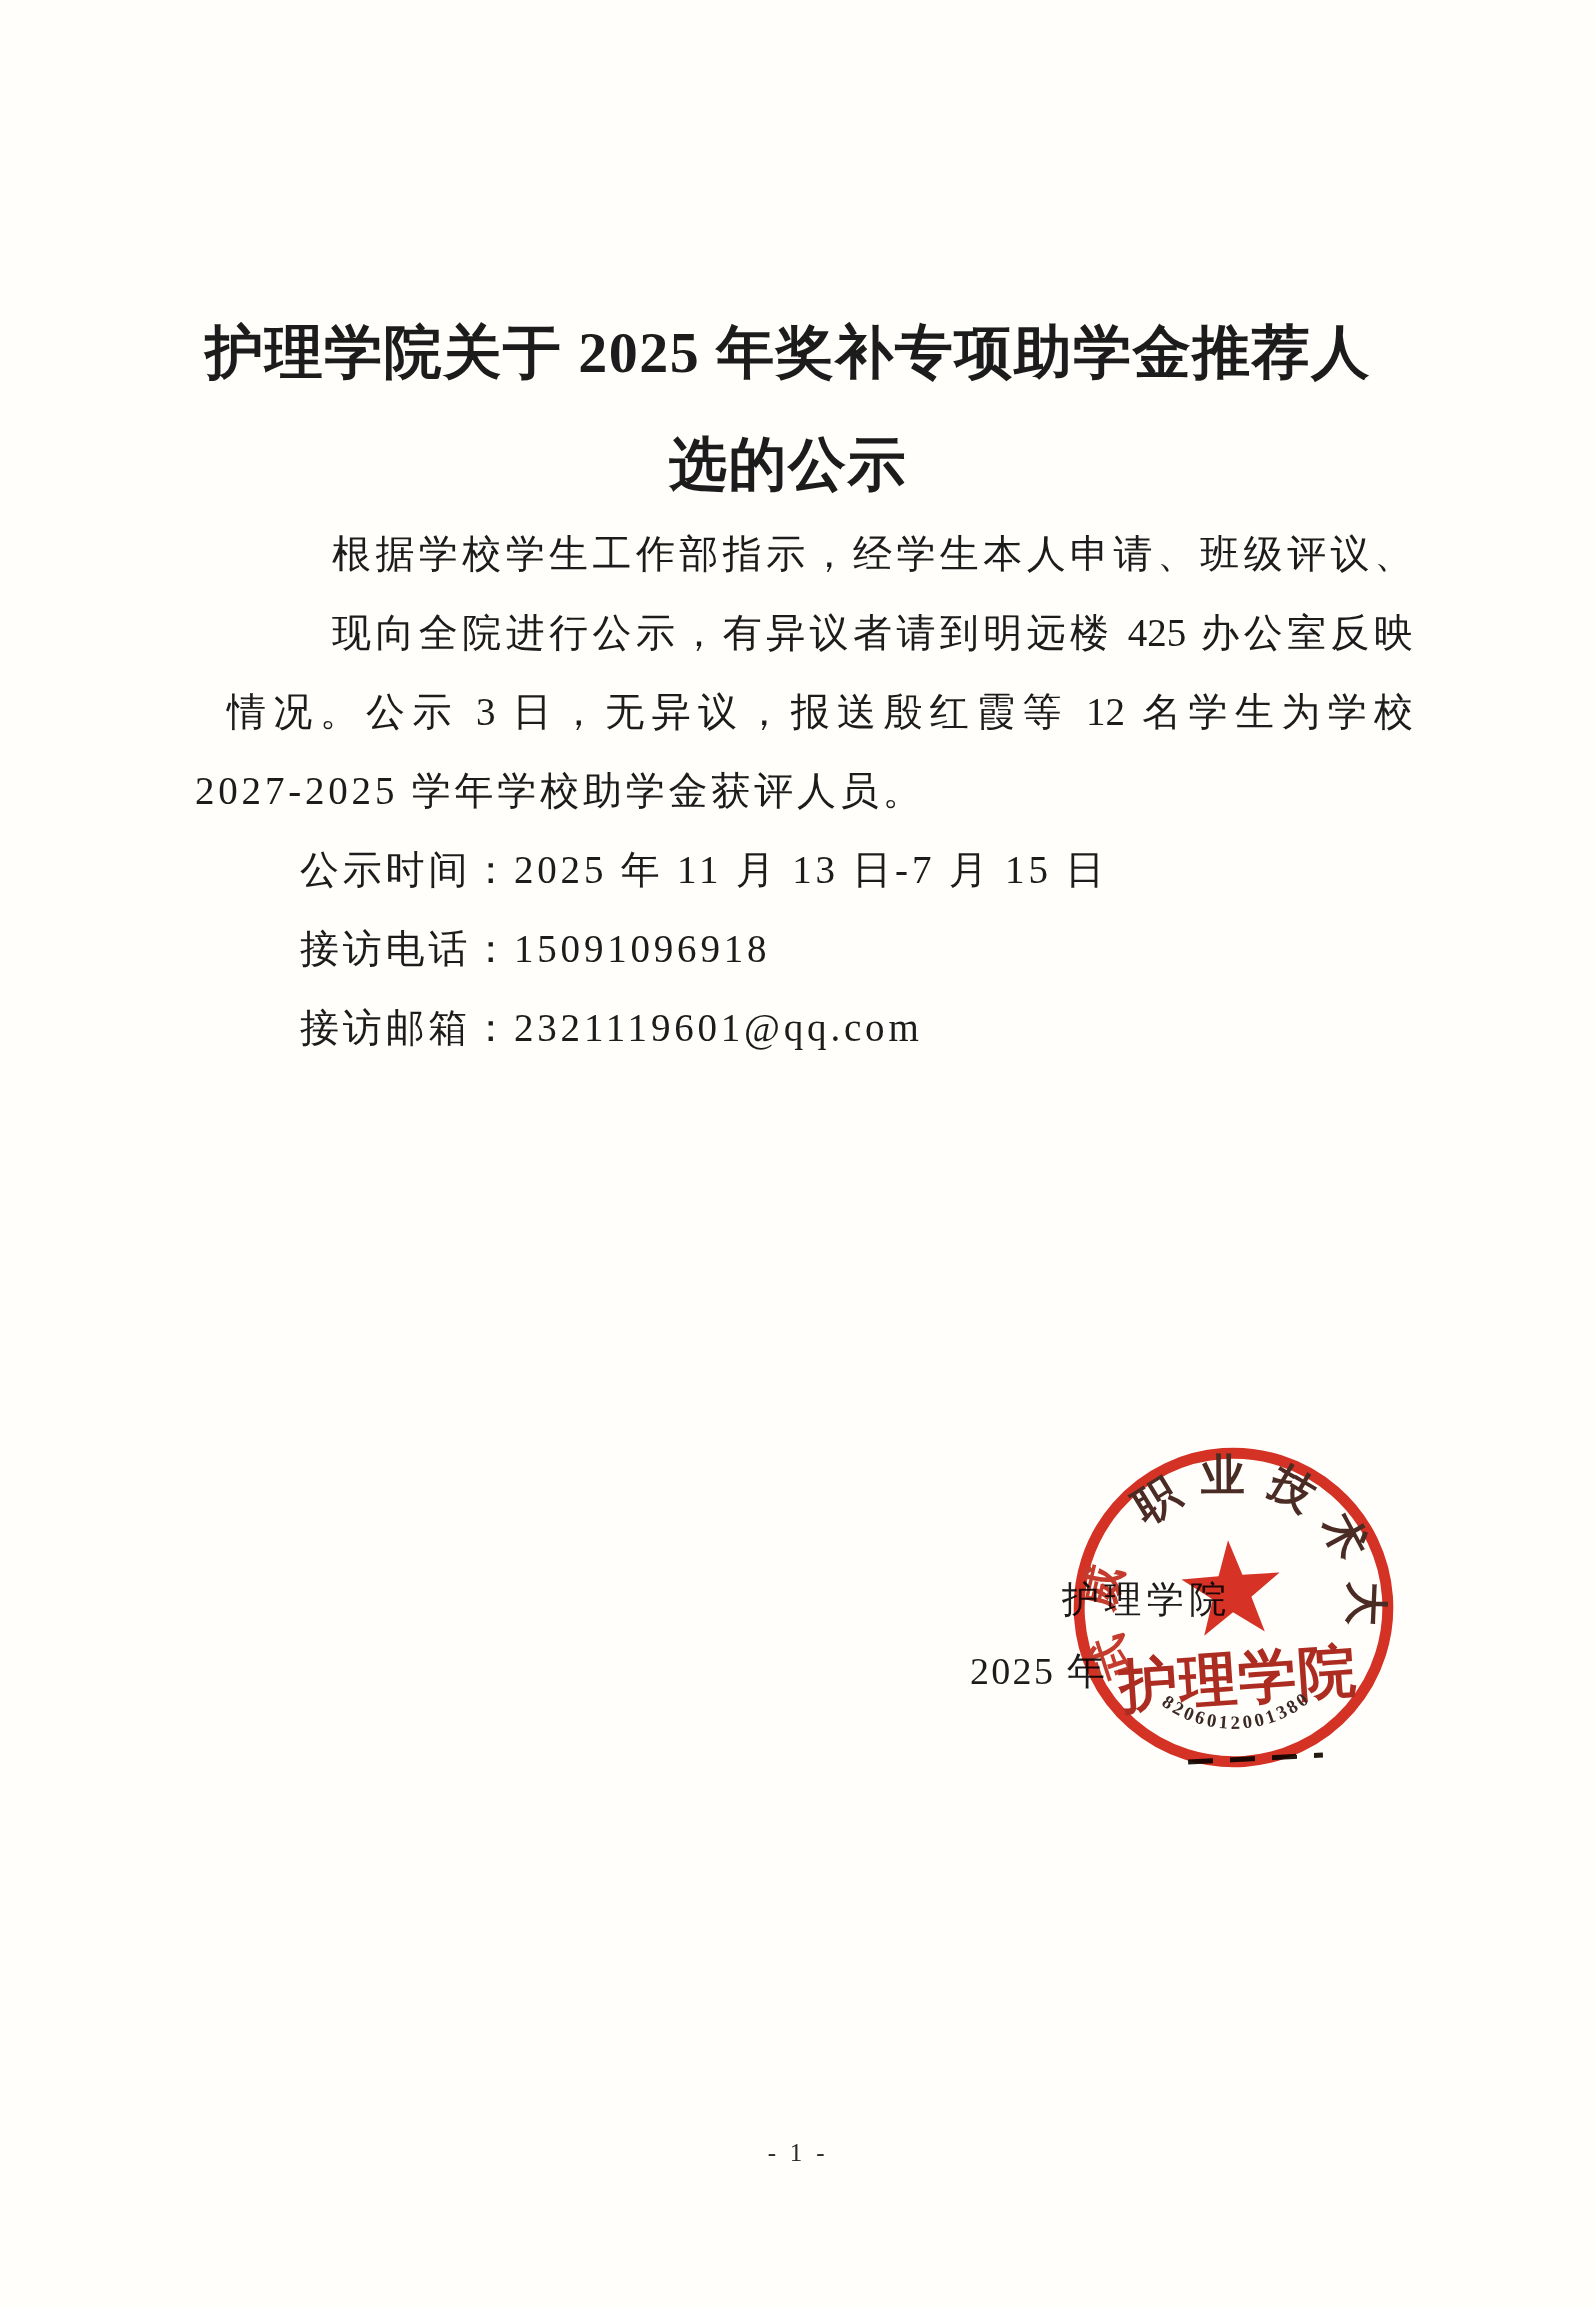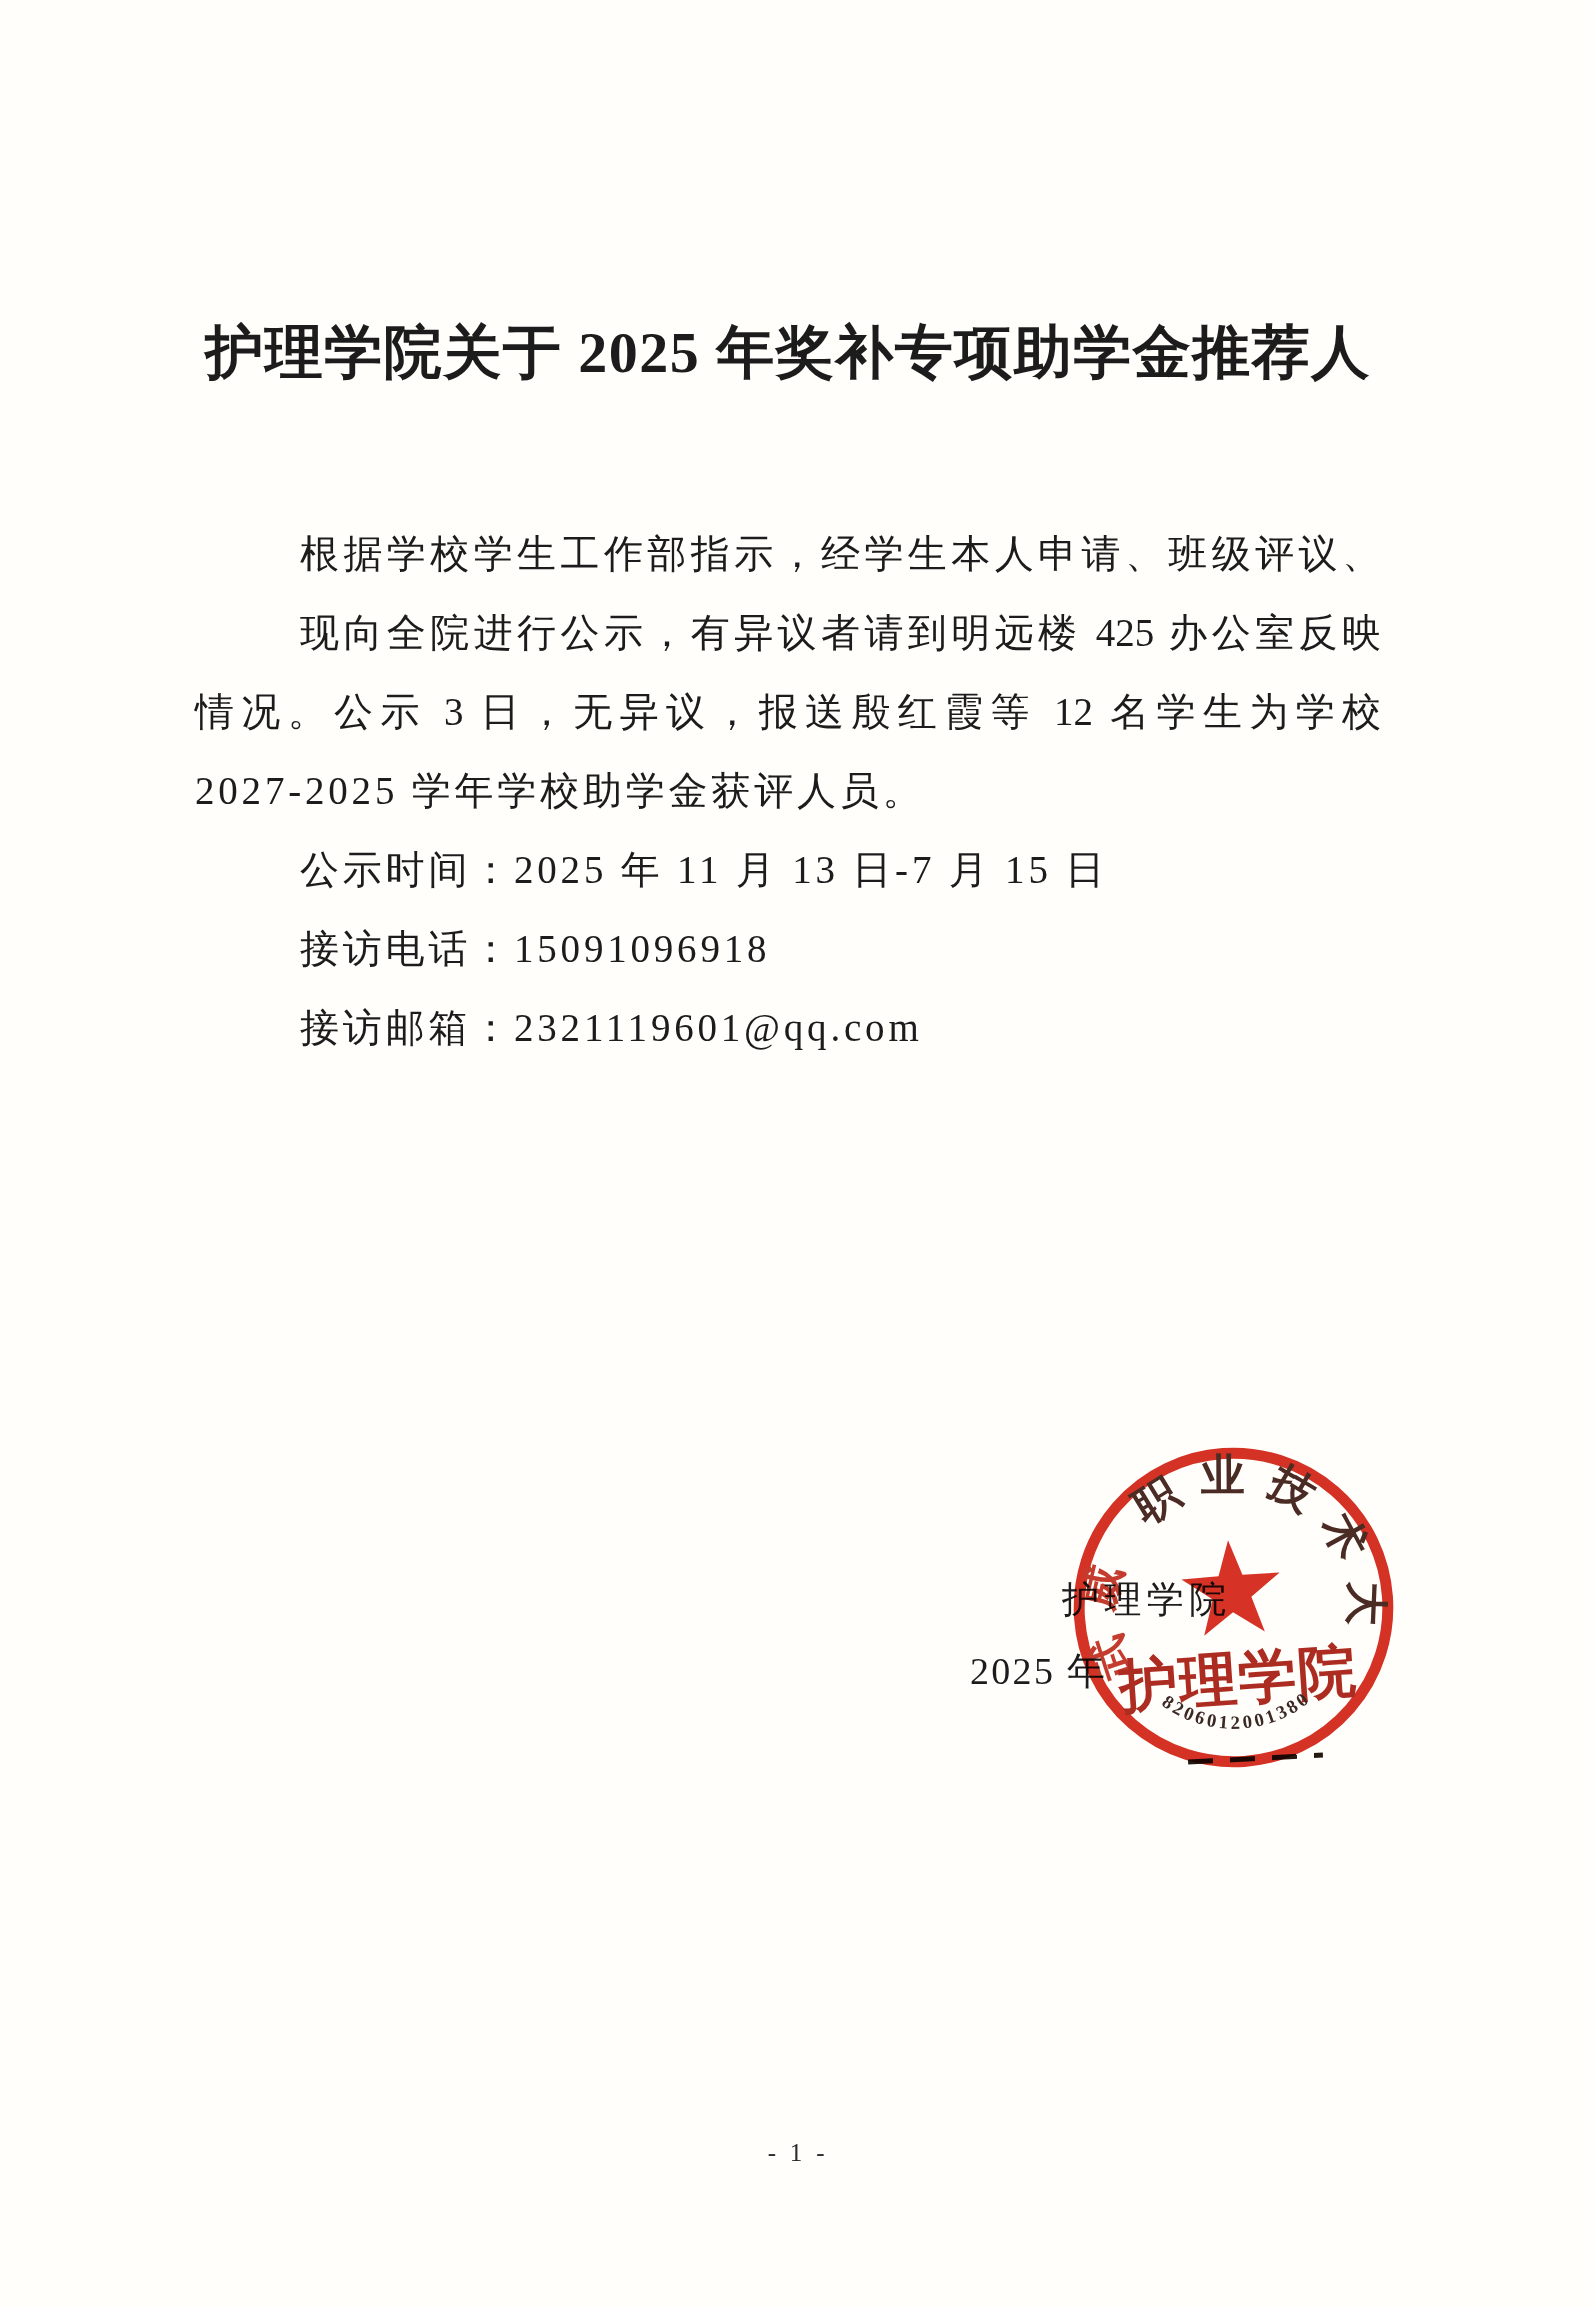--- a/index.html
+++ b/index.html
@@ -28,20 +28,21 @@
     font-size: 39px;
     line-height: 79px;
     letter-spacing: 3.8px;
   }
   .line { width: 1186px; }
   .indent { text-indent: 105px; }
   .jfull {
     text-align: justify;
     text-align-last: justify;
     letter-spacing: normal;
+    margin-left: 32px;
   }
   .underlay { position: absolute; z-index: 1; }
   .sig-dept {
     left: 1062px; top: 1581px;
     font-size: 37px; line-height: 1; letter-spacing: 5.4px;
   }
   .sig-date {
     left: 970px; top: 1652px;
     font-size: 38px; line-height: 1; letter-spacing: 2.3px;
   }
@@ -73,20 +74,21 @@
     color: #2a2a2a;
   }
 </style>
 </head>
 <body>
 
 <div class="page">
 
   <div class="title">
     <div>护理学院关于 2025 年奖补专项助学金推荐人</div>
+    <div>选的公示</div>
   </div>
 
   <div class="body-text">
     <div class="line indent jfull">根据学校学生工作部指示，经学生本人申请、班级评议、</div>
     <div class="line indent jfull">现向全院进行公示，有异议者请到明远楼 425 办公室反映</div>
     <div class="line jfull">情况。公示 3 日，无异议，报送殷红霞等 12 名学生为学校</div>
     <div class="line">2027-2025 学年学校助学金获评人员。</div>
     <div class="line indent">公示时间：2025 年 11 月 13 日-7 月 15 日</div>
     <div class="line indent">接访电话：15091096918</div>
     <div class="line indent">接访邮箱：2321119601@qq.com</div>

